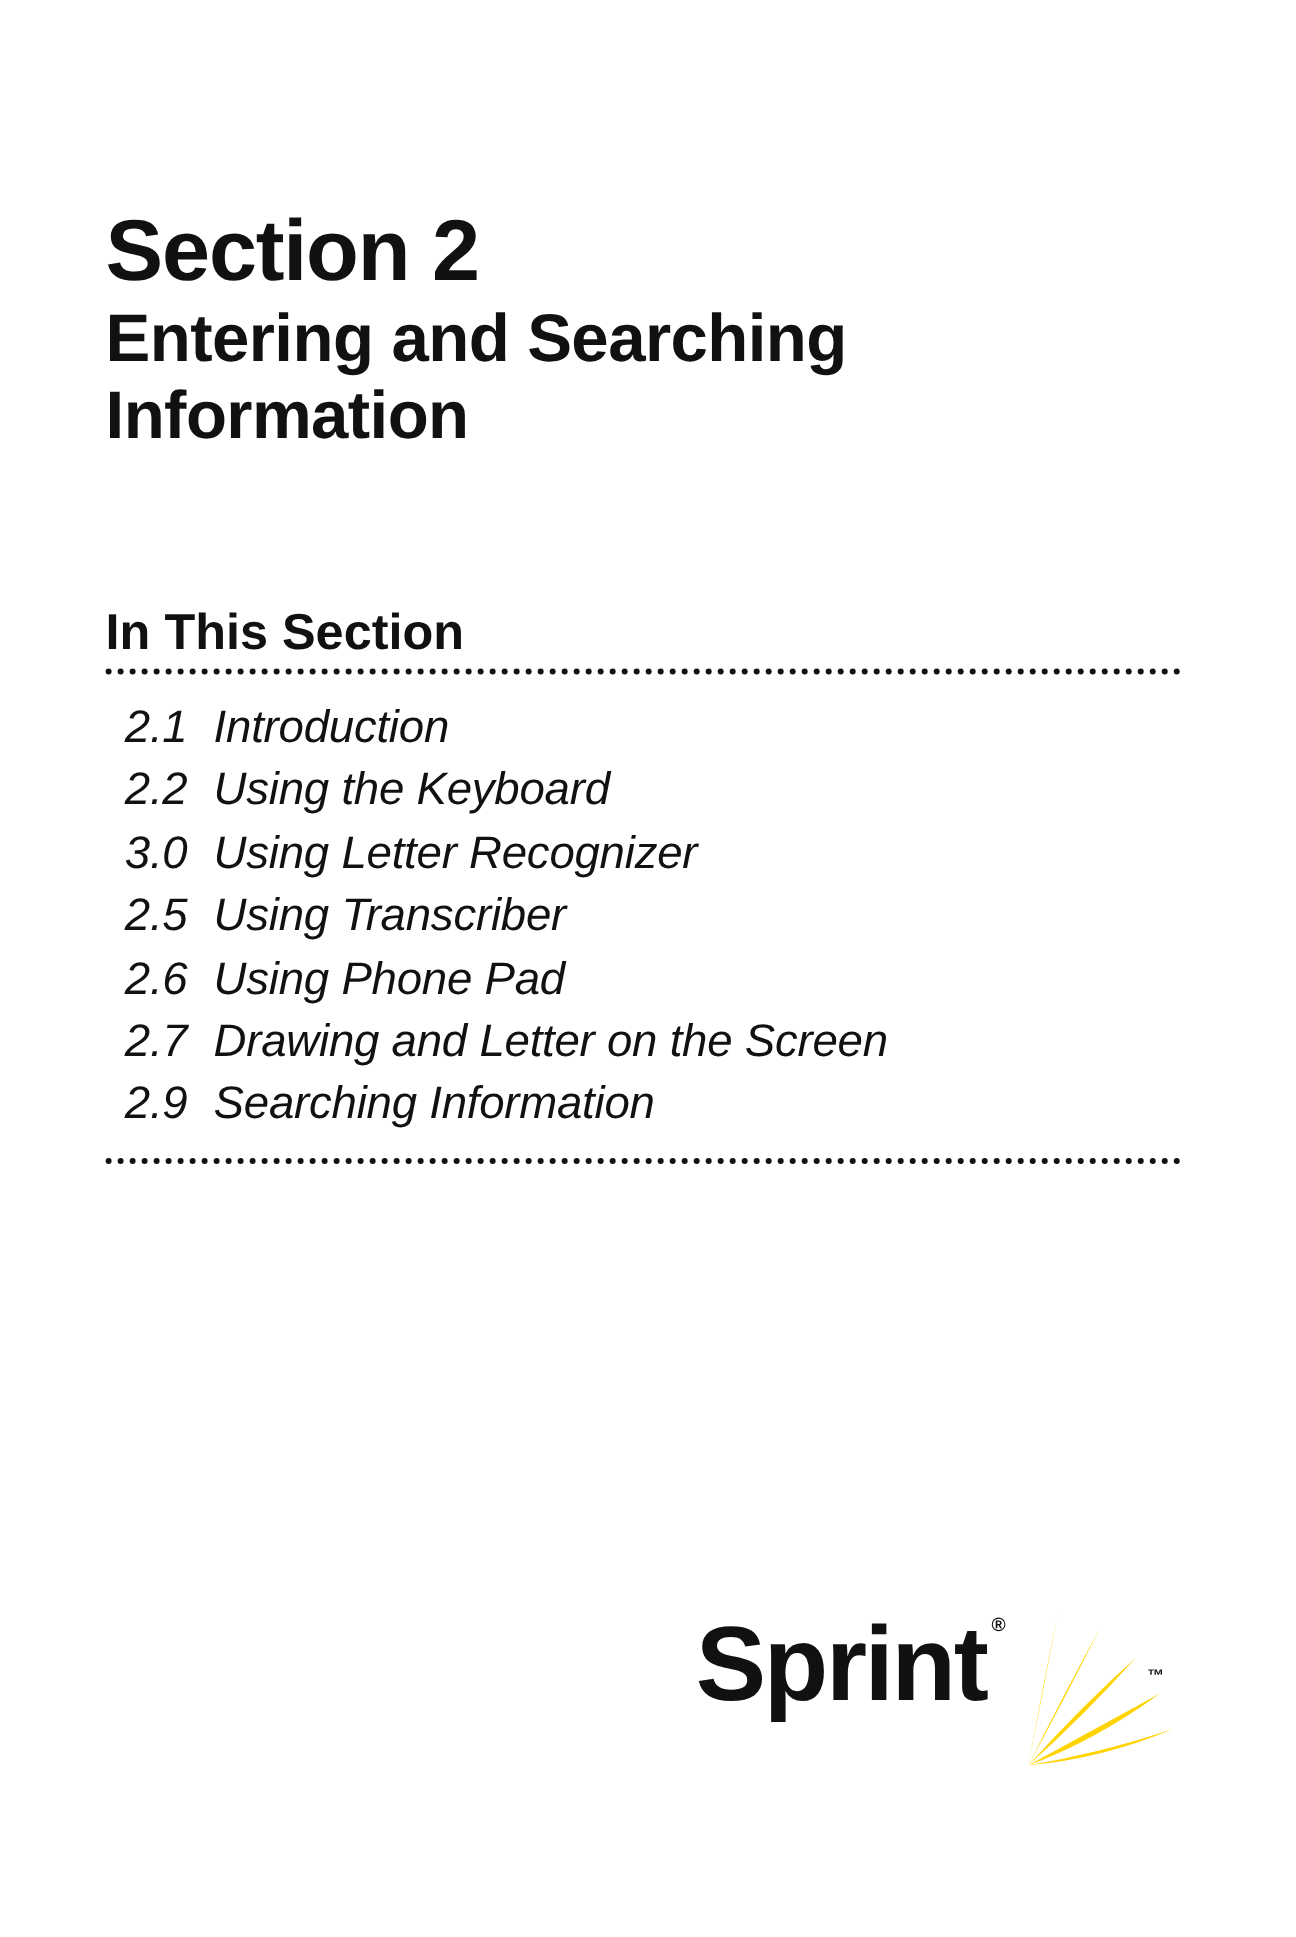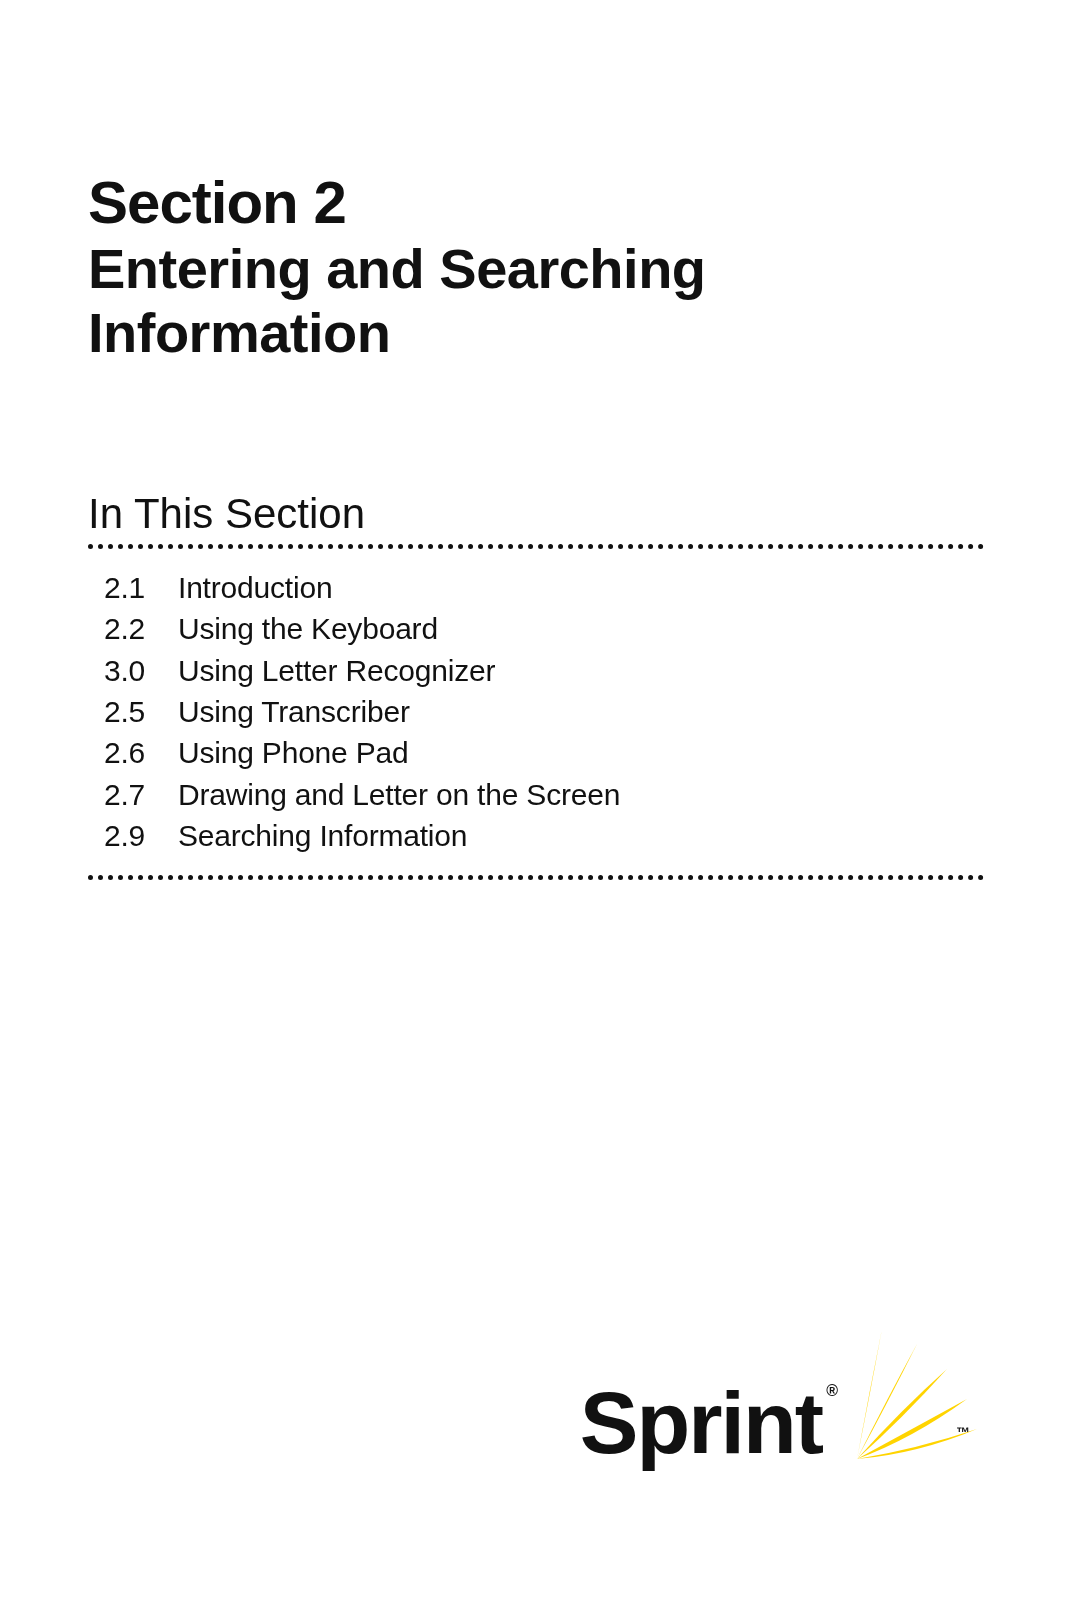--- a/index.html
+++ b/index.html
@@ -1,26 +1,26 @@
 <!DOCTYPE html>
 <html><head>
   <meta charset="utf-8">
   <style>
     * { margin: 0; padding: 0; box-sizing: border-box; }
     html, body { width: 1080px; height: 1614px; background: #fff; font-family: "Myriad Pro","Segoe UI",Arial,Helvetica,sans-serif; color: #111; }
     .page { position: relative; width: 1080px; height: 1614px; padding: 168px 88px 0 88px; }
-    .section-number { font-size: 60px; font-weight: 700; letter-spacing: -1px; }
+    .section-number { font-size: 72px; font-weight: 700; letter-spacing: -1px; }
     .section-title { font-size: 56px; font-weight: 700; line-height: 1.15; letter-spacing: -0.5px; max-width: 760px; }
-    .in-this { font-size: 42px; font-weight: 400; margin-top: 124px; }
+    .in-this { font-size: 42px; font-weight: 700; margin-top: 124px; }
     .dots { border: none; border-top: 5px dotted #111; margin-top: 6px; margin-bottom: 18px; width: 896px; }
     .toc { list-style: none; padding-left: 16px; }
-    .toc li { font-size: 30px; line-height: 1.38; letter-spacing: -0.2px; }
+    .toc li { font-size: 38px; line-height: 1.38; letter-spacing: -0.2px; font-style: italic; }
     .toc li .num { display: inline-block; width: 74px; }
     .dots-bottom { border: none; border-top: 5px dotted #111; margin-top: 18px; width: 896px; }
-    .logo-wrap { position: absolute; right: 88px; bottom: 140px; display: flex; align-items: flex-end; gap: 20px; }
+    .logo-wrap { position: absolute; right: 88px; bottom: 128px; display: flex; align-items: flex-start; gap: 20px; }
     .word { font-size: 88px; font-weight: 700; letter-spacing: -2px; position: relative; }
     .reg { font-size: 16px; position: absolute; top: 10px; right: -14px; }
     .tm { font-size: 14px; position: absolute; bottom: 34px; right: -146px; }
     .fan svg { display: block; }
   </style>
 </head>
 <body>
 
 <div class="page">
 

